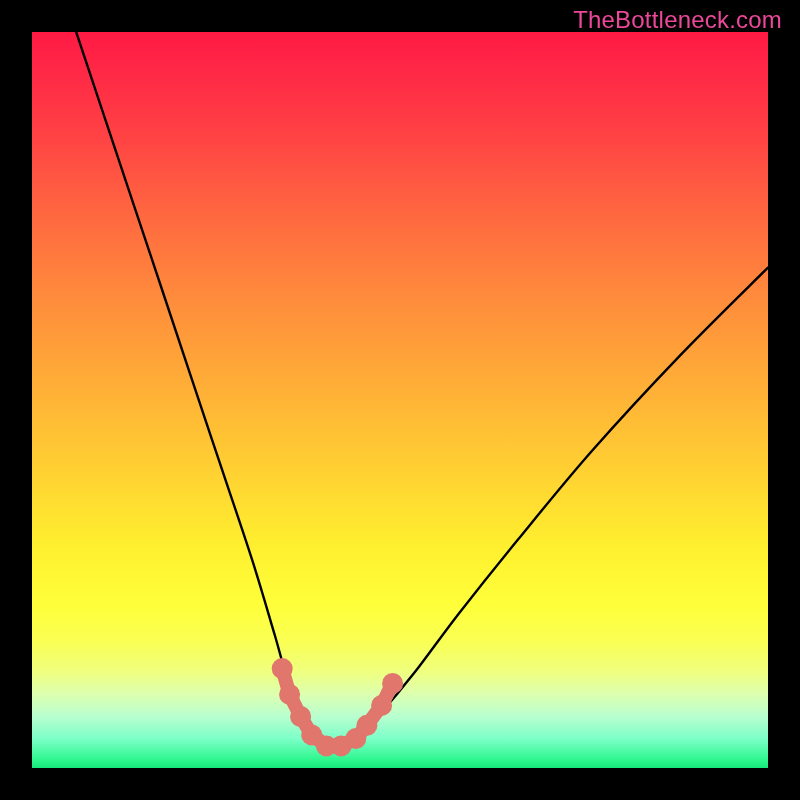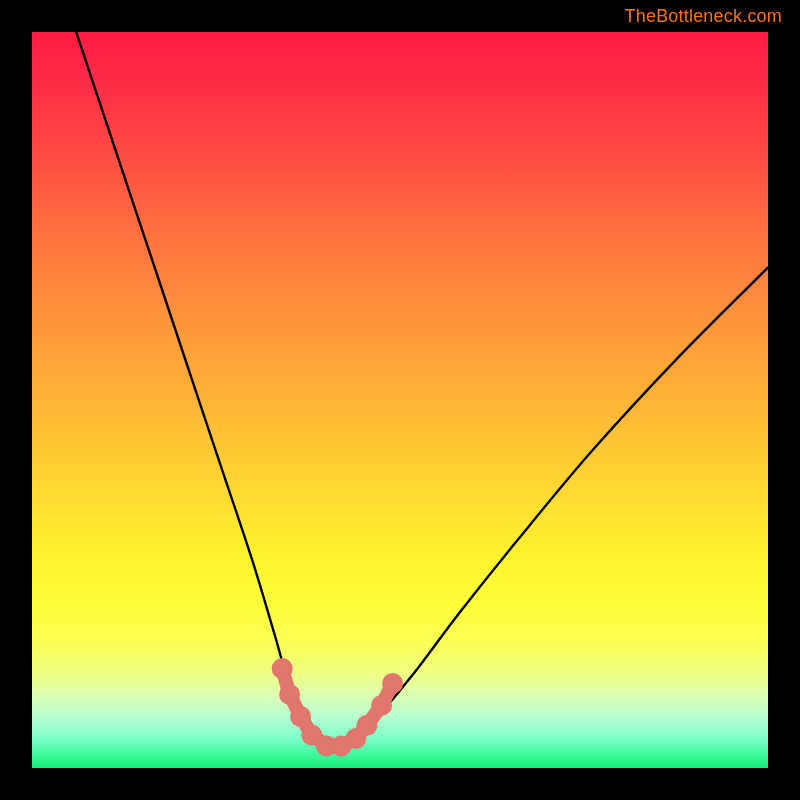--- a/index.html
+++ b/index.html
@@ -51,22 +51,22 @@
     );
   }
   .curve-svg {
     position: absolute;
     inset: 0;
   }
   .watermark {
     position: absolute;
     top: 6px;
     right: 18px;
-    color: #f97316;
-    font-size: 18px;
+    color: #ec4899;
+    font-size: 24px;
     font-weight: 400;
     letter-spacing: 0.2px;
     user-select: none;
     text-align: right;
   }
 </style>
 </head>
 <body>
 
 <div class="frame">

